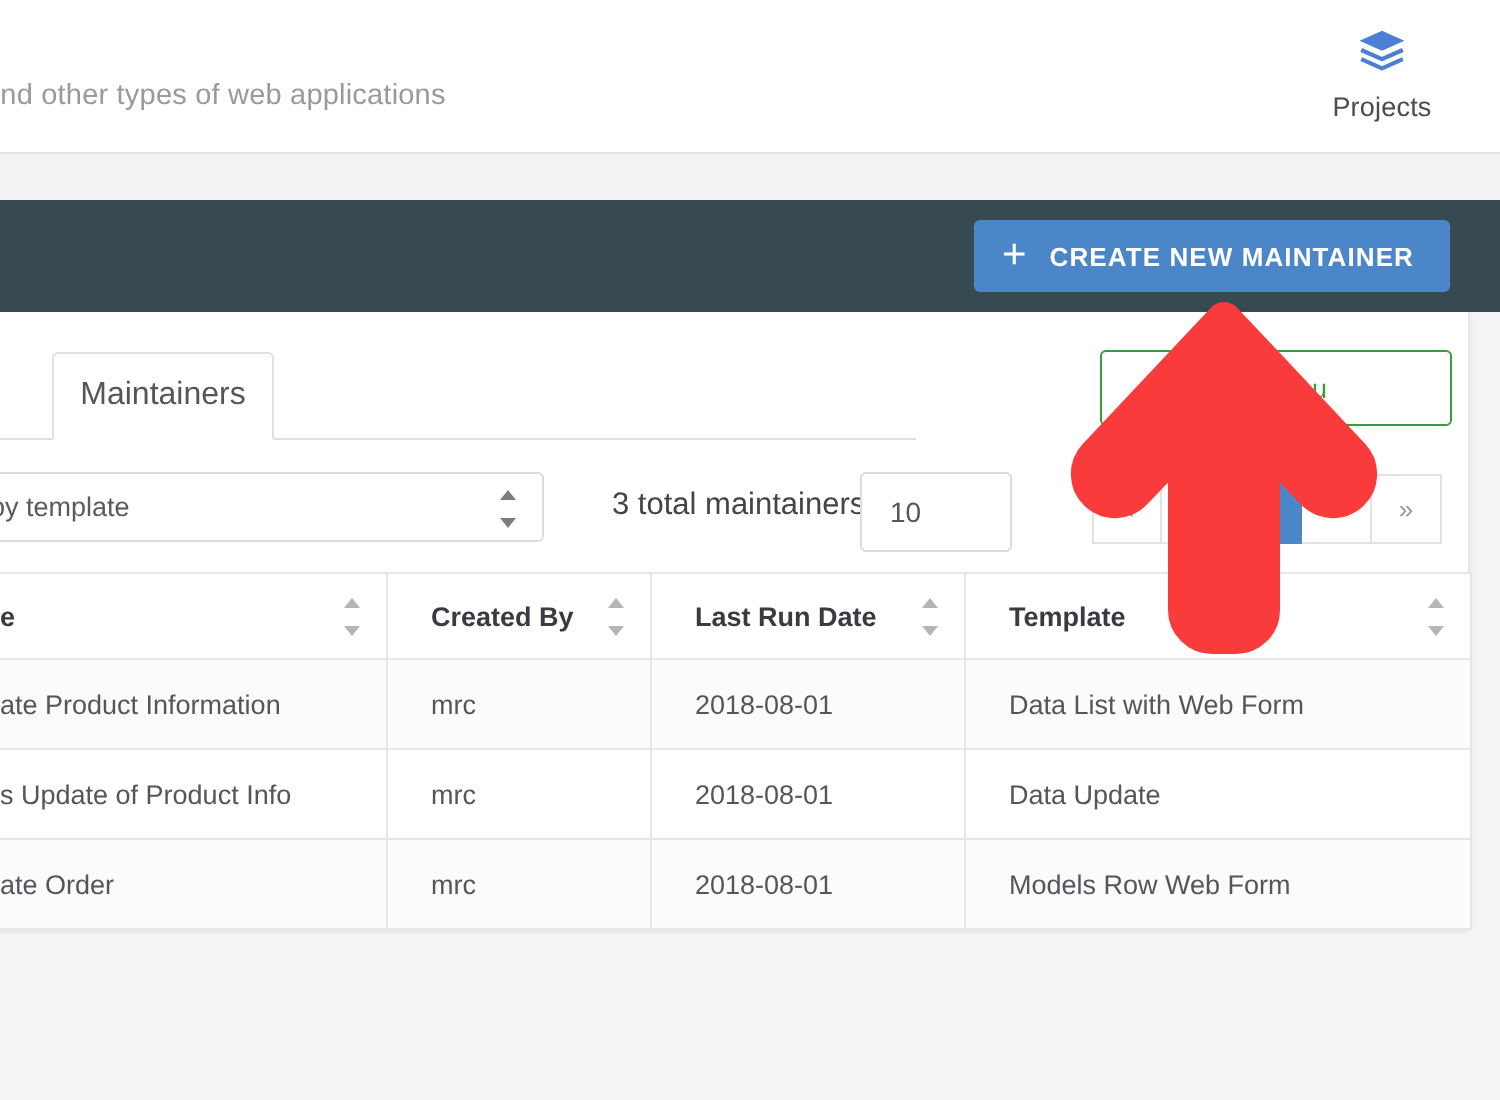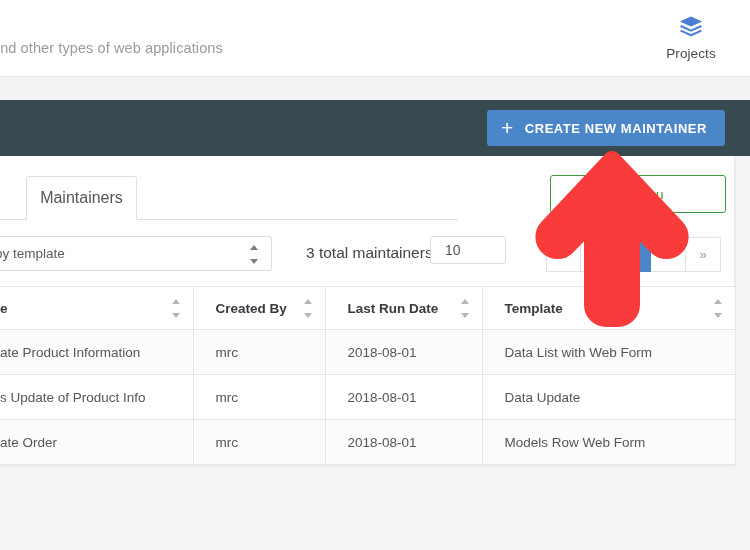--- a/index.html
+++ b/index.html
@@ -185,21 +185,21 @@
     left: 328px; top: 88px;
     font-size: 15.5px;
     color: #444449;
     white-space: nowrap;
   }
 
   
   .perpage {
     position: absolute;
     left: 452px; top: 80px;
-    width: 76px; height: 28px;
+    width: 76px; height: 40px;
     box-sizing: border-box;
     border: 1px solid #dcdcde;
     border-radius: 3px;
     background: #ffffff;
     font-size: 14px;
     color: #55555b;
     padding-left: 14px;
     font-family: "Liberation Sans", sans-serif;
     outline: none;
   }

